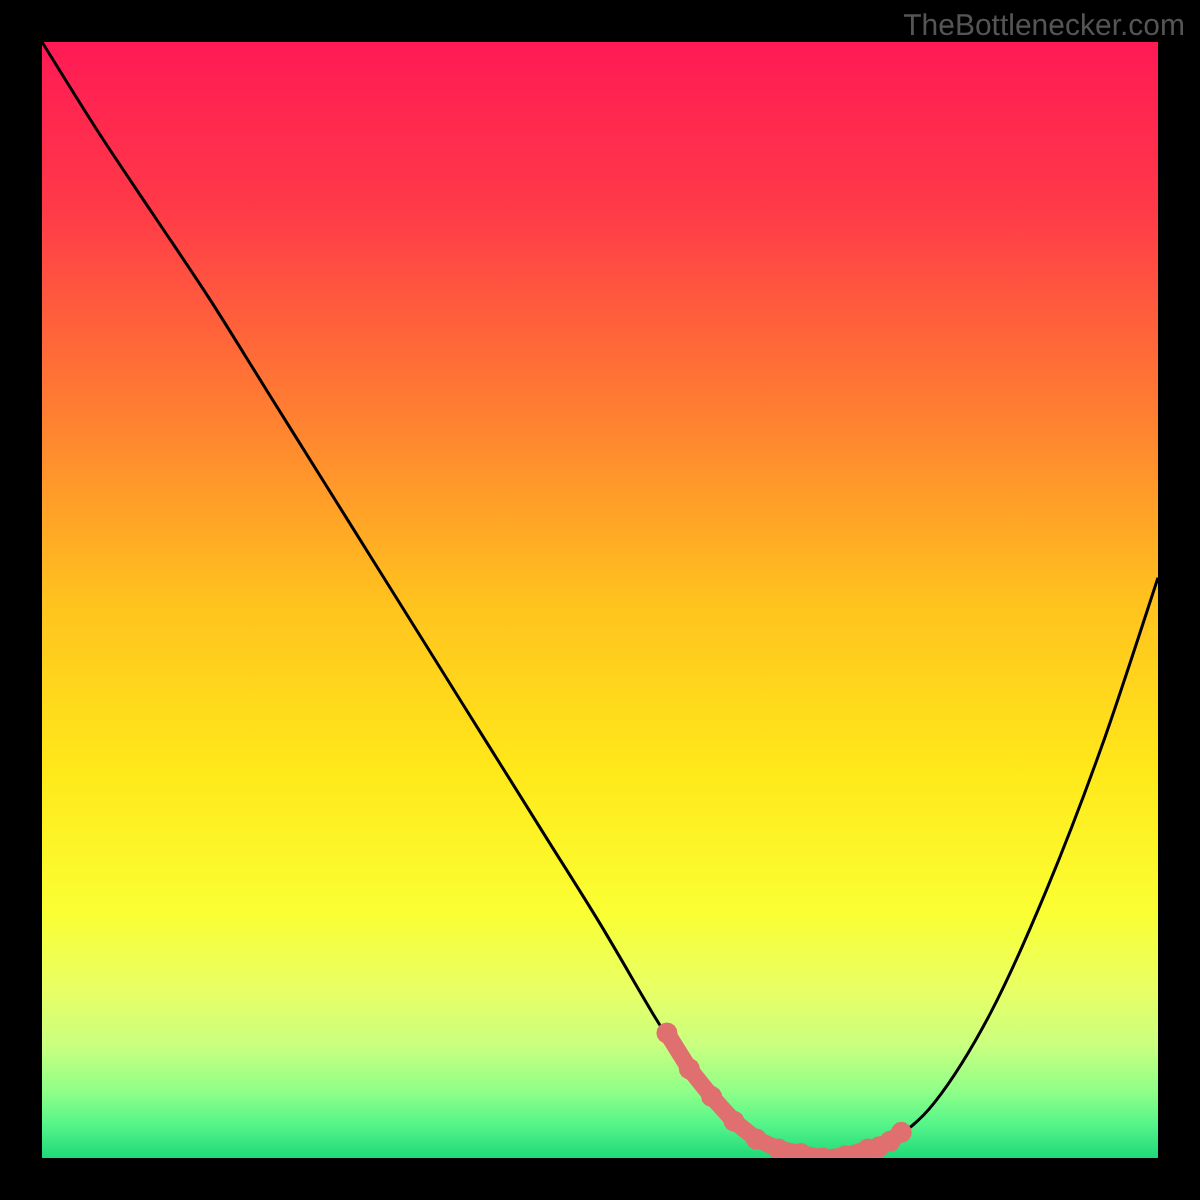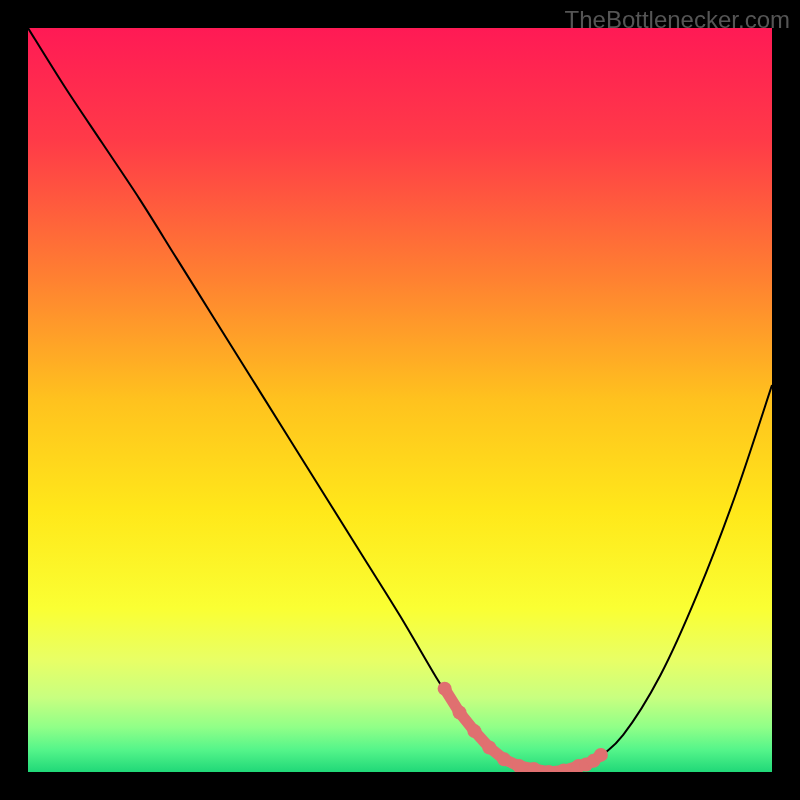--- a/index.html
+++ b/index.html
@@ -10,21 +10,21 @@
     height: 800px;
     position: relative;
     overflow: hidden;
     font-family: Arial, sans-serif;
   }
   .watermark {
     position: absolute;
     top: 6px;
     right: 10px;
     color: #555;
-    font-size: 24px;
+    font-size: 20px;
     font-weight: normal;
     z-index: 10;
   }
   .chart-area {
     position: absolute;
     left: 28px;
     top: 28px;
     width: 744px;
     height: 744px;
   }

